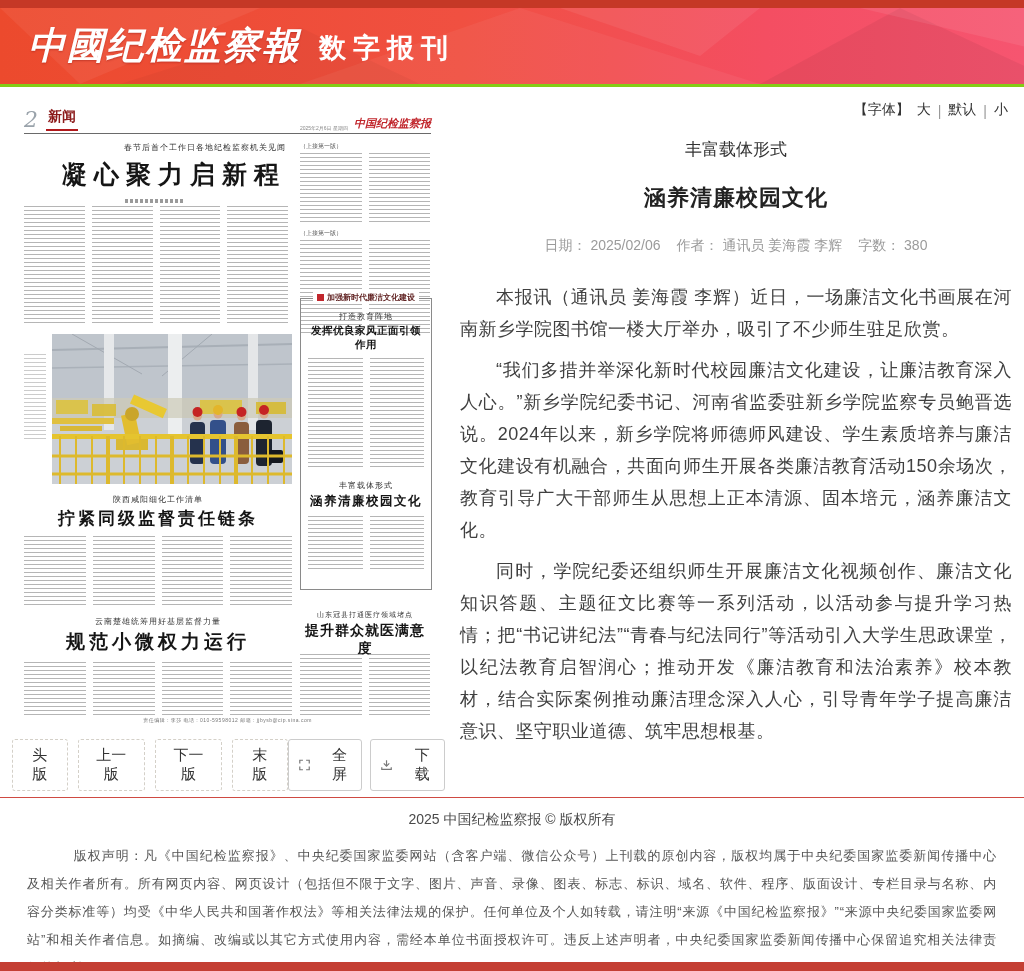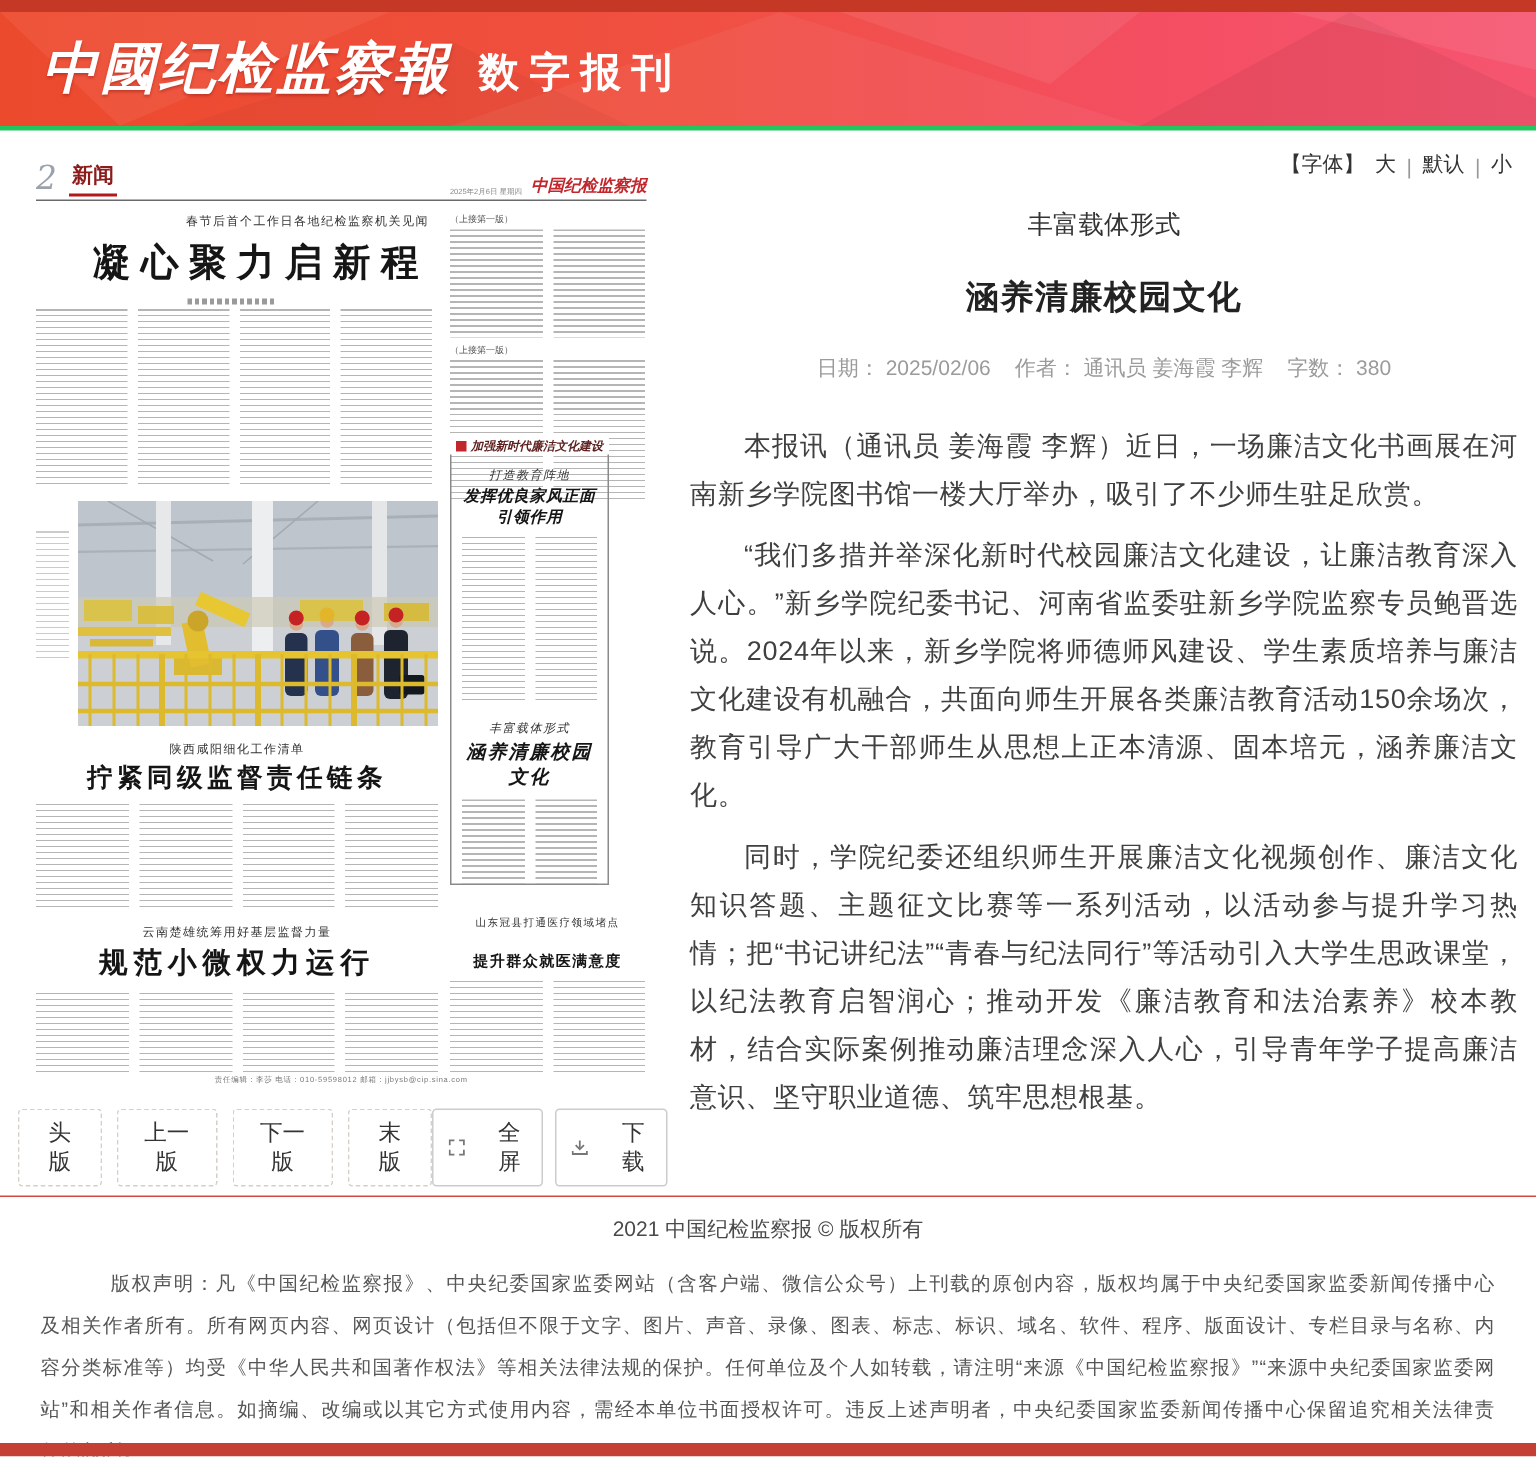--- a/index.html
+++ b/index.html
@@ -2,21 +2,21 @@
 <html><head>
 <meta charset="utf-8">
 <style>
   * { margin:0; padding:0; box-sizing:border-box; }
   html,body { width:1024px; }
   body { position:relative; height:971px; background:#fff; font-family:"Liberation Sans","DejaVu Sans",sans-serif; color:#333; overflow:hidden; }
   [data-interactable="true"] { cursor:pointer; }
 
   
   .topstrip { height:8px; background:#c53826; }
-  .banner { position:relative; height:79px; border-bottom:3px solid #22c55e; overflow:hidden; }
+  .banner { position:relative; height:79px; border-bottom:3px solid #84cc16; overflow:hidden; }
   .banner svg.poly { position:absolute; inset:0; width:100%; height:100%; }
   .logo { position:absolute; left:28px; top:0; height:100%; display:flex; align-items:center; gap:18px; }
   .logo-main { font-family:"DejaVu Serif","Liberation Serif",serif; font-style:italic; font-weight:bold; font-size:37px; color:#fff; letter-spacing:2px; text-shadow:0 1px 2px rgba(120,10,10,.35); }
   .logo-sub { font-size:27px; color:#fff; letter-spacing:7px; font-weight:600; padding-top:4px; }
 
   
   .content { position:relative; padding:15px 0 26px 10px; }
   .fontctl { position:absolute; top:14px; right:16px; font-size:14px; color:#333; display:flex; gap:7px; align-items:flex-end; }
   .fontctl a { color:#333; text-decoration:none; }
   .fontctl .sep { color:#999; }
@@ -50,31 +50,31 @@
   .np-photo { position:absolute; left:42px; top:232px; width:240px; height:150px; }
   .np-photo svg { width:100%; height:100%; display:block; }
 
   .np-sec { position:absolute; text-align:center; }
   .np-h2 { font-family:"DejaVu Serif","Liberation Serif",serif; font-weight:bold; color:#151515; }
   .s2 { left:14px; top:392px; width:268px; } .s2 .np-h2 { font-size:17px; letter-spacing:3px; margin-top:2px; }
   .s2cols { position:absolute; left:14px; top:434px; width:268px; height:70px; }
   .s3 { left:14px; top:514px; width:268px; } .s3 .np-h2 { font-size:19px; letter-spacing:4px; margin-top:2px; }
   .s3cols { position:absolute; left:14px; top:560px; width:268px; height:54px; }
 
-  .np-box { position:absolute; left:290px; top:196px; width:106px; height:292px; border:1px solid #8a8a8a; padding:12px 7px 8px;font-style:italic; }
+  .np-box { position:absolute; left:290px; top:196px; width:132px; height:292px; border:1px solid #8a8a8a; padding:12px 7px 8px; }
   .np-box-head { position:absolute; top:-7px; left:50%; transform:translateX(-50%); background:#fff; padding:0 4px; white-space:nowrap; display:flex; align-items:center; gap:3px; font-size:8px; font-weight:bold; color:#5e1f1f; }
   .np-box-bullet { width:7px; height:7px; background:#c1272d; flex:0 0 7px; }
   .np-box .np-kicker { display:block; text-align:center; }
   .np-box-h { font-family:"DejaVu Serif",serif; font-weight:bold; text-align:center; color:#151515; }
   .bh1 { font-size:10.5px; letter-spacing:.5px; margin:2px 0 6px; }
   .bh2 { font-size:12.5px; letter-spacing:1.5px; margin:2px 0 6px; }
   .np-box .cols { height:112px; margin-bottom:10px; }
   .np-box .cols.short { height:56px; margin-bottom:0; }
   .s4 { left:290px; top:508px; width:130px; } .s4 .np-kicker { font-size:7px; }
-  .s4 .np-h2 { font-size:10px; letter-spacing:1px; margin-top:14px; }
+  .s4 .np-h2 { font-size:14px; letter-spacing:1px; margin-top:2px; }
   .s4cols { position:absolute; left:290px; top:552px; width:130px; height:62px; }
   .np-editor { position:absolute; left:0; right:0; bottom:4px; text-align:center; font-size:5px; color:#777; letter-spacing:.5px; }
 
   
   .toolbar { display:flex; justify-content:space-between; align-items:center; width:435px; margin-top:12px; padding-left:2px; }
   .btn-group { display:flex; gap:10px; }
   .btn { border:1px dashed #d4d0c8; border-radius:3px; background:#fff; padding:6px 15px; font-size:15px; color:#333; font-family:inherit; }
   .btn.solid { border-style:solid; border-color:#ccc; display:flex; align-items:center; gap:18px; padding:6px 10px; }
   .btn svg { display:block; }
 
@@ -333,17 +333,17 @@
       <div class="a-body" data-interactable="false">
         <p data-interactable="false">本报讯（通讯员 姜海霞 李辉）近日，一场廉洁文化书画展在河南新乡学院图书馆一楼大厅举办，吸引了不少师生驻足欣赏。</p>
         <p data-interactable="false">“我们多措并举深化新时代校园廉洁文化建设，让廉洁教育深入人心。”新乡学院纪委书记、河南省监委驻新乡学院监察专员鲍晋选说。2024年以来，新乡学院将师德师风建设、学生素质培养与廉洁文化建设有机融合，共面向师生开展各类廉洁教育活动150余场次，教育引导广大干部师生从思想上正本清源、固本培元，涵养廉洁文化。</p>
         <p data-interactable="false">同时，学院纪委还组织师生开展廉洁文化视频创作、廉洁文化知识答题、主题征文比赛等一系列活动，以活动参与提升学习热情；把“书记讲纪法”“青春与纪法同行”等活动引入大学生思政课堂，以纪法教育启智润心；推动开发《廉洁教育和法治素养》校本教材，结合实际案例推动廉洁理念深入人心，引导青年学子提高廉洁意识、坚守职业道德、筑牢思想根基。</p>
       </div>
     </section>
   </div>
 </main>
 
 <footer class="footer" data-interactable="false">
-  <div class="f-copy" data-interactable="false">2021 中国纪检监察报 © 版权所有</div>
+  <div class="f-copy" data-interactable="false">2025 中国纪检监察报 © 版权所有</div>
   <p class="f-statement" data-interactable="false">版权声明：凡《中国纪检监察报》、中央纪委国家监委网站（含客户端、微信公众号）上刊载的原创内容，版权均属于中央纪委国家监委新闻传播中心及相关作者所有。所有网页内容、网页设计（包括但不限于文字、图片、声音、录像、图表、标志、标识、域名、软件、程序、版面设计、专栏目录与名称、内容分类标准等）均受《中华人民共和国著作权法》等相关法律法规的保护。任何单位及个人如转载，请注明“来源《中国纪检监察报》”“来源中央纪委国家监委网站”和相关作者信息。如摘编、改编或以其它方式使用内容，需经本单位书面授权许可。违反上述声明者，中央纪委国家监委新闻传播中心保留追究相关法律责任的权利。</p>
 </footer>
 
 <div class="bottombar" data-interactable="false"></div>
 
 </body></html>

